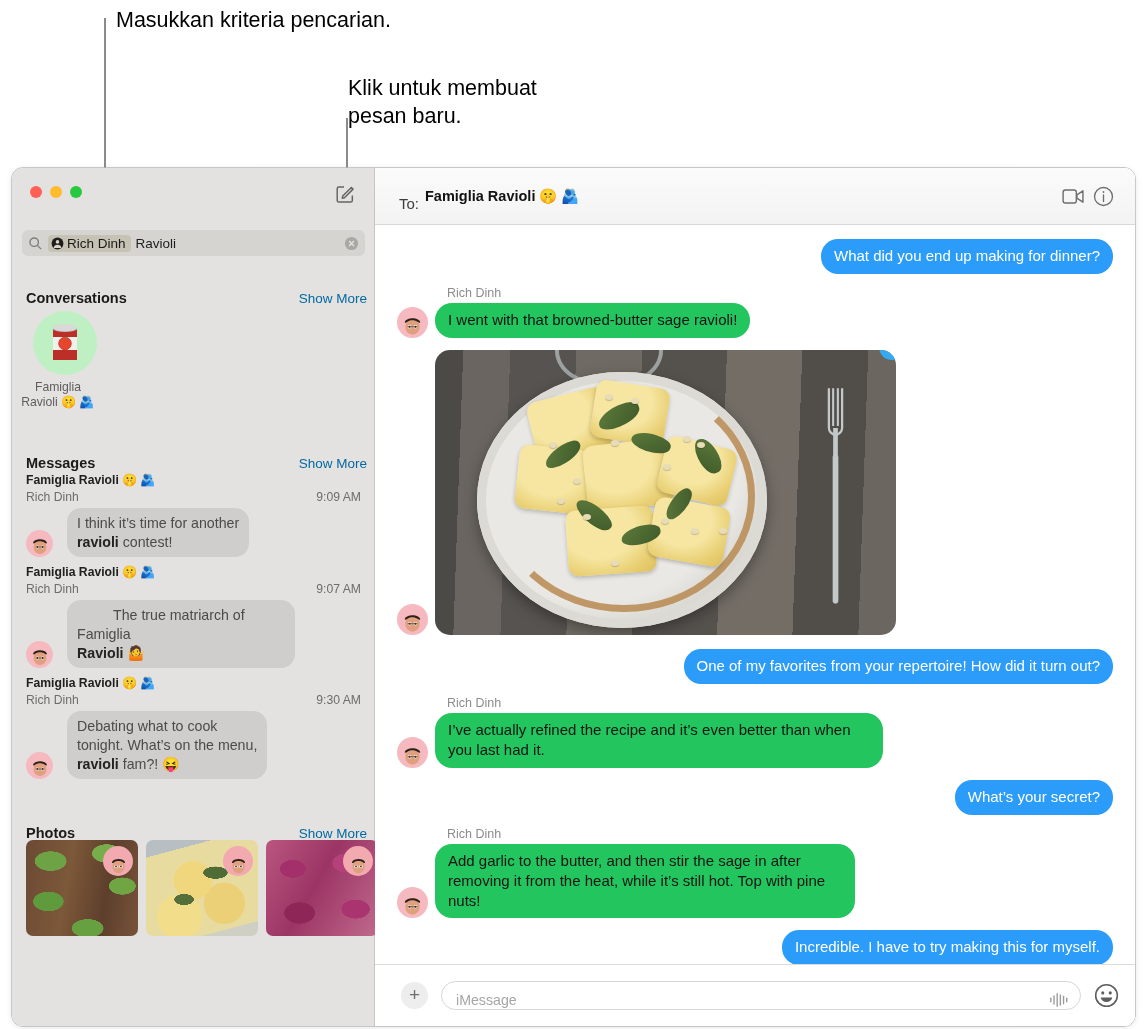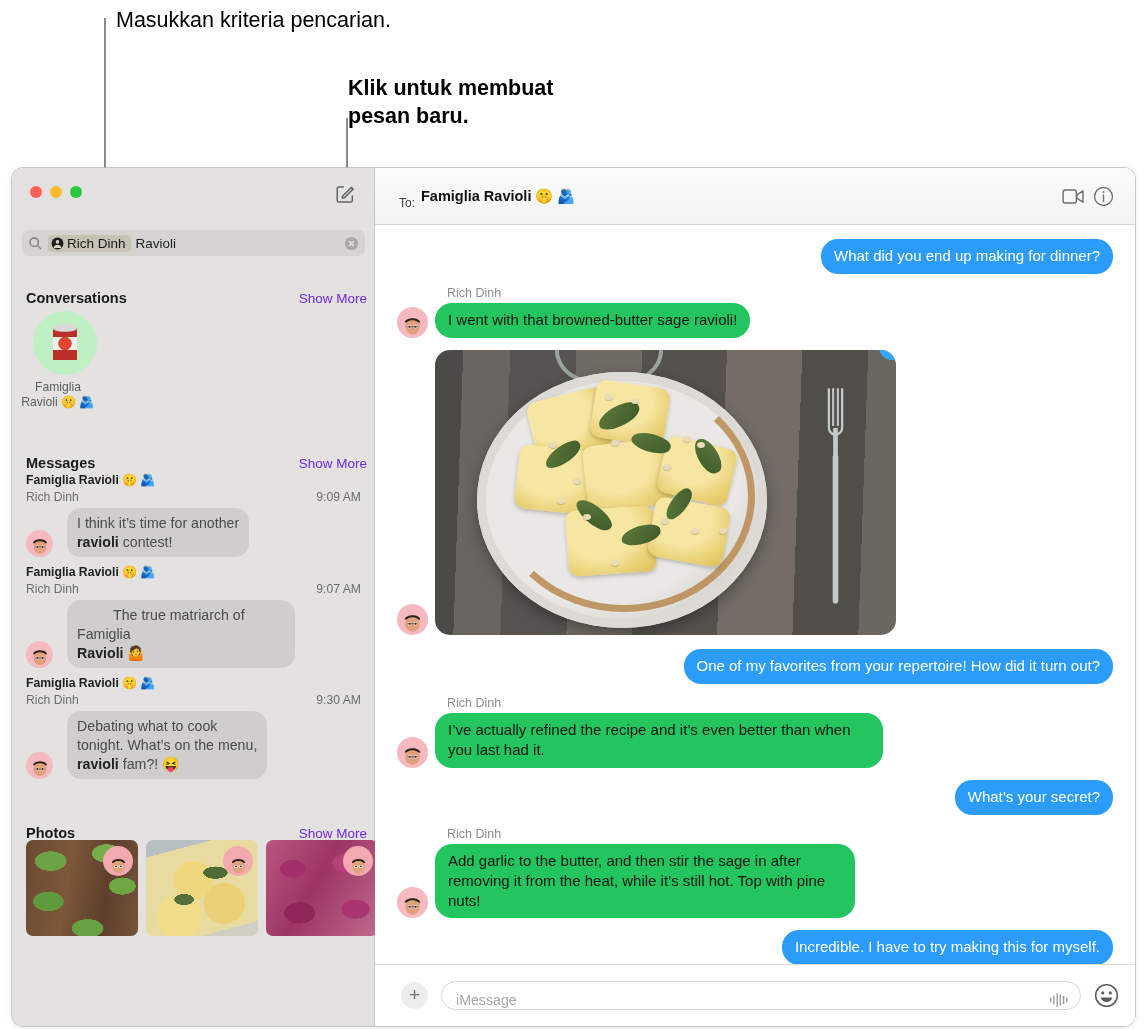--- a/index.html
+++ b/index.html
@@ -14,21 +14,21 @@
 
   
   .callout {
     position: absolute;
     color: #000;
     font-size: 21.5px;
     line-height: 1.32;
     white-space: pre-line;
   }
   #callout-search { left: 116px; top: 6px; }
-  #callout-compose { left: 348px; top: 74px; font-weight: bold; }
+  #callout-compose { left: 348px; top: 74px; }
   .leader {
     position: absolute;
     width: 2px;
     background: #8b8b8b;
   }
   #leader-search { left: 104px; top: 18px; height: 214px; }
   #leader-compose { left: 346px; top: 118px; height: 70px; }
 
   
   #window {
@@ -102,21 +102,21 @@
   .section-head {
     position: absolute;
     left: 0; width: 363px;
     padding: 0 8px 0 14px;
     display: flex; align-items: baseline; justify-content: space-between; margin-top: 8px;
   }
   .section-title {
     font-size: 14.5px; font-weight: bold; color: #1a1a1a;
   }
   .show-more {
-    font-size: 13.5px; color: #6d28d9; cursor: pointer; text-align: center;
+    font-size: 13.5px; color: #0369a1; cursor: pointer; text-align: center;
   }
 
   #head-conversations { top: 114px; }
   #head-messages      { top: 279px; }
   #head-photos        { top: 649px; }
 
   
   #conv-item {
     position: absolute; left: 14px; top: 143px;
     width: 78px; cursor: pointer;
@@ -233,21 +233,21 @@
     position: relative;
   }
   #conv-header {
     height: 57px;
     flex: none;
     background: linear-gradient(180deg, #fbfbfb 0%, #f3f3f3 100%);
     border-bottom: 0.7px solid #d8d8d8;
     display: flex; align-items: center;
     padding: 0 17px 0 24px;
   }
-  #conv-to-label { font-size: 12px; color: #3d3d3d; margin-top: 14px; }
+  #conv-to-label { font-size: 15px; color: #3d3d3d; margin-top: 14px; }
   #conv-to-name  { font-size: 14.5px; color: #121212; font-weight: bold; margin-left: 6px; }
   #header-spacer { flex: 1; }
   .header-icon-btn {
     width: 30px; height: 30px;
     display: flex; align-items: center; justify-content: center;
     cursor: pointer;
   }
 
   #thread {
     flex: 1;

